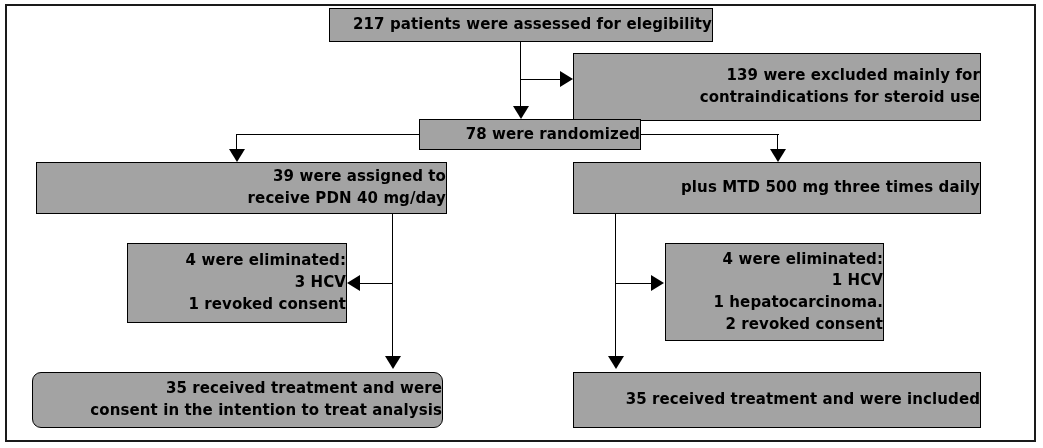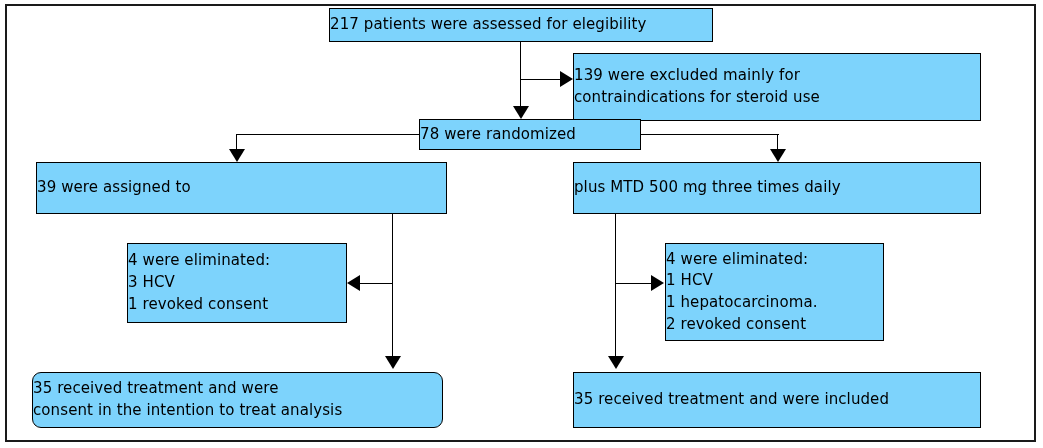--- a/index.html
+++ b/index.html
@@ -21,31 +21,32 @@
     top: 4px;
     width: 1031px;
     height: 438px;
     border: 2px solid #1a1a1a;
     box-sizing: border-box;
   }
   .node {
     position: absolute;
     box-sizing: border-box;
     border: 1.6px solid #000000;
-    background: #7dd3fc;
+    background: #a3a3a3;
     display: flex;
     flex-direction: column;
-    align-items: flex-start;
+    align-items: flex-end;
     justify-content: center;
     text-align: center;
     color: #000000;
     font-size: 15px;
     line-height: 1.45;
     letter-spacing: 0.1px;
     z-index: 3;
+    font-weight: bold;
   }
   .node .line {
     display: block;
     white-space: nowrap;
   }
   
   .vline {
     position: absolute;
     width: 0;
     border-left: 1.8px solid #000000;
@@ -137,20 +138,21 @@
     <span class="line">139 were excluded mainly for</span>
     <span class="line">contraindications for steroid use</span>
   </div>
 
   <div class="node" id="node-randomized">
     <span class="line">78 were randomized</span>
   </div>
 
   <div class="node" id="node-assign-left">
     <span class="line">39 were assigned to</span>
+    <span class="line">receive PDN 40 mg/day</span>
   </div>
 
   <div class="node" id="node-assign-right">
     <span class="line">plus MTD 500 mg three times daily</span>
   </div>
 
   <div class="node" id="node-elim-left">
     <span class="line">4 were eliminated:</span>
     <span class="line">3 HCV</span>
     <span class="line">1 revoked consent</span>

